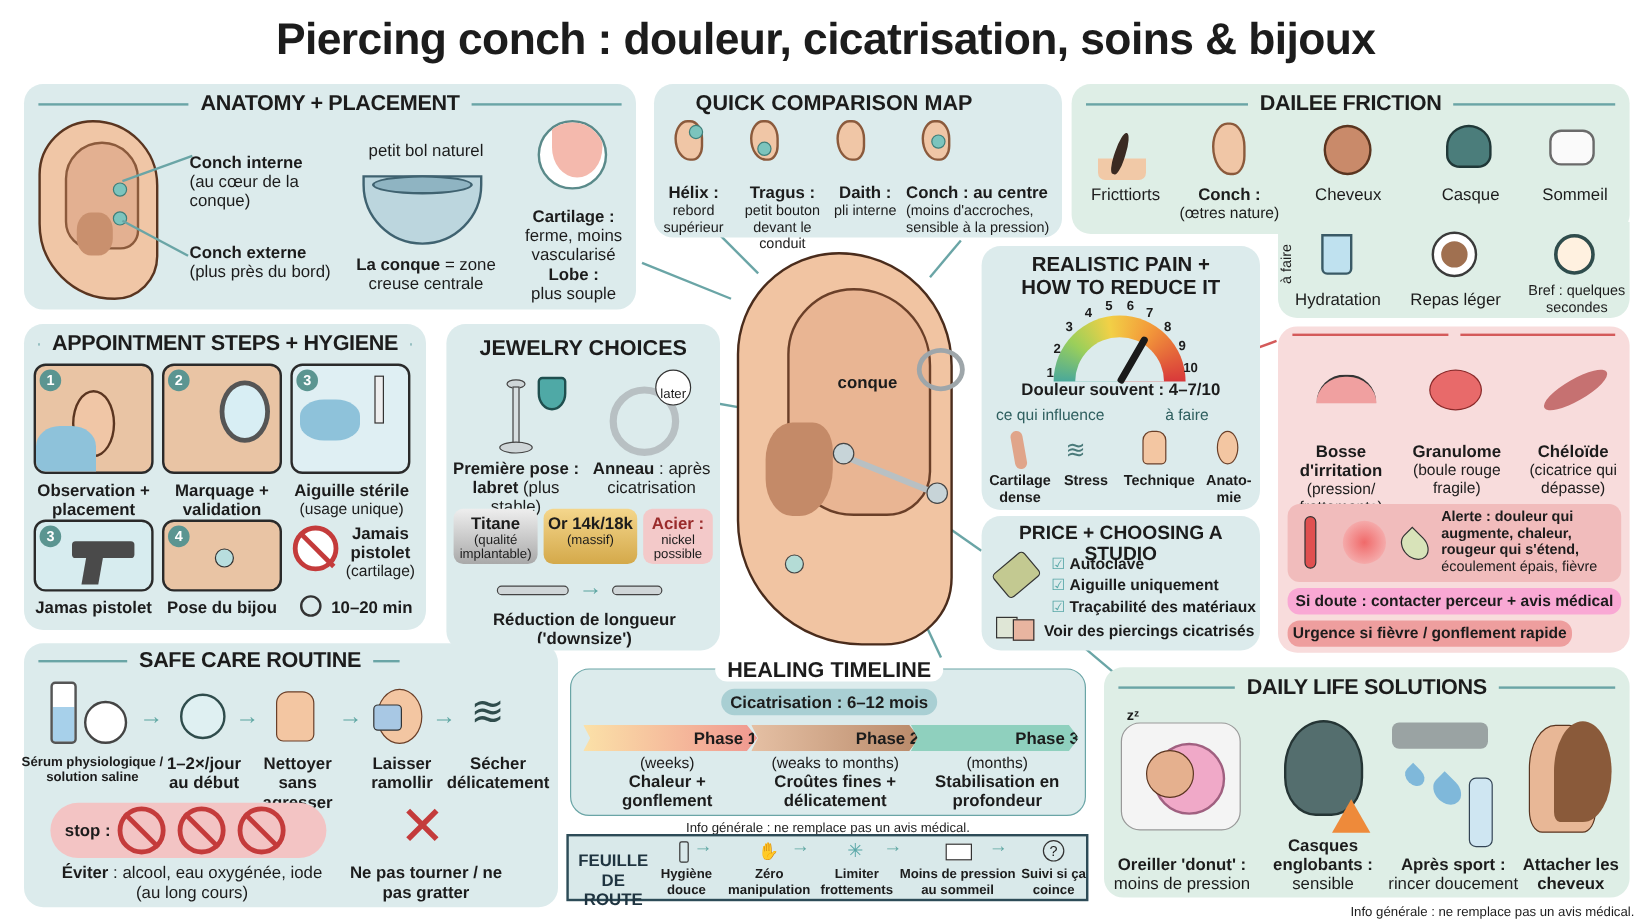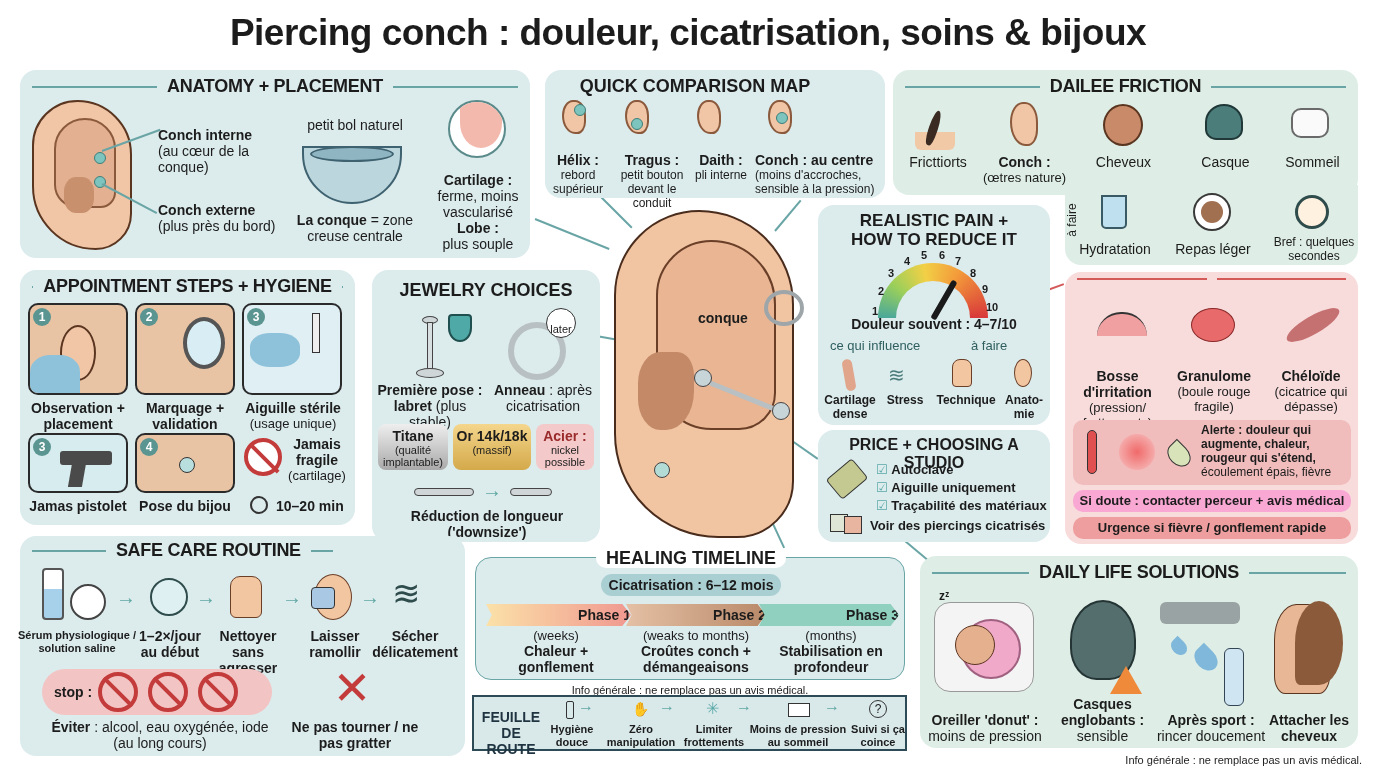--- a/index.html
+++ b/index.html
@@ -182,21 +182,21 @@
   <div class="abs c b s14" style="left:2px;top:228px;width:112px">Jamas pistolet</div>
   <div class="card" style="left:115px;top:163px;width:100px;height:60px">
       <div class="badge">4</div>
       <div class="abs" style="left:42px;top:22px;width:16px;height:16px;border-radius:50%;background:#b8dede;border:1.5px solid #333"></div>
     </div>
   <div class="abs c b s14" style="left:110px;top:228px;width:110px">Pose du bijou</div>
   <div class="abs" style="left:224px;top:168px;width:38px;height:38px;border-radius:50%;border:4px solid #c43b3b;background:#fff">
       <div class="abs" style="left:14px;top:-4px;width:4px;height:40px;background:#c43b3b;transform:rotate(-45deg)"></div>
     </div>
   <div class="abs c s13" style="left:262px;top:166px;width:70px">
-      <div class="b s14">Jamais fragile</div>
+      <div class="b s14">Jamais pistolet</div>
       <div>(cartilage)</div>
     </div>
   <div class="abs" style="left:230px;top:226px;width:18px;height:18px;border-radius:50%;border:2px solid #333"></div>
   <div class="abs b s14" style="left:256px;top:228px">10–20 min</div>
 </div>
 
 <div class="panel" style="left:372px;top:270px;width:228px;height:272px">
   <div class="abs c b" style="left:0;top:10px;width:228px;font-size:18px">JEWELRY CHOICES</div>
   <div class="abs" style="left:48px;top:46px;width:20px;height:62px">
     <div class="abs" style="left:2px;top:0;width:16px;height:8px;border-radius:50%;background:#cfd6d8;border:1.5px solid #444"></div>
@@ -305,21 +305,21 @@
   <div class="abs" style="left:8px;top:148px;width:278px;height:65px;background:#f1bcbc;border-radius:10px">
     <div class="abs" style="left:14px;top:10px;width:10px;height:44px;background:#e05050;border:1.5px solid #333;border-radius:5px"></div>
     <div class="abs" style="left:46px;top:14px;width:36px;height:36px;border-radius:50%;background:radial-gradient(#f06a6a,#f7c5c5)"></div>
     <div class="abs" style="left:96px;top:22px;width:20px;height:26px;background:#d8e3b9;border:1.5px solid #333;border-radius:50% 0 50% 50%;transform:rotate(-45deg)"></div>
     <div class="abs s12" style="left:128px;top:3px;width:150px">
         <div class="b">Alerte : douleur qui augmente, chaleur, rougeur qui s'étend,</div>
         <div>écoulement épais, fièvre</div>
       </div>
   </div>
   <div class="pill" style="left:8px;top:218px;width:278px;height:22px;line-height:22px;background:#f9a8d4;font-size:13px">Si doute : contacter perceur + avis médical</div>
-  <div class="pill" style="left:8px;top:245px;width:278px;height:22px;line-height:22px;background:#ee9e9e;font-size:13px">Urgence si fièvre / gonflement rapide</div>
+  <div class="pill" style="left:8px;top:245px;width:237px;height:22px;line-height:22px;background:#ee9e9e;font-size:13px">Urgence si fièvre / gonflement rapide</div>
 </div>
 
 <div class="panel" style="left:20px;top:536px;width:445px;height:220px">
   <div class="ph" style="top:4px;right:120px">
       <div class="rule"></div>
       <span class="t">SAFE CARE ROUTINE</span>
       <div class="rule" style="flex:0.3"></div>
     </div>
   <div class="abs" style="left:22px;top:32px;width:22px;height:52px;background:linear-gradient(#fff 40%,#a7d0ea 40%);border:2px solid #555;border-radius:4px"></div>
   <div class="abs" style="left:50px;top:48px;width:36px;height:36px;border-radius:50%;background:#fff;border:2px solid #444"></div>
@@ -360,21 +360,21 @@
   <div class="abs c b s14" style="left:125px;top:16px;width:180px;height:22px;line-height:22px;border-radius:11px;background:#a9cfd3">Cicatrisation : 6–12 mois</div>
   <div class="phase" style="left:10px;top:46px;width:145px;background:linear-gradient(90deg,#fbe1a8,#f09890)">Phase 1</div>
   <div class="phase" style="left:150px;top:46px;width:140px;background:linear-gradient(90deg,#e5c0a4,#b98a6a)">Phase 2</div>
   <div class="phase" style="left:283px;top:46px;width:140px;background:#8fd0be">Phase 3</div>
   <div class="abs c s13" style="left:10px;top:70px;width:140px">
       <div>(weeks)</div>
       <div class="b s14">Chaleur + gonflement</div>
     </div>
   <div class="abs c s13" style="left:150px;top:70px;width:140px">
       <div>(weaks to months)</div>
-      <div class="b s14">Croûtes conch + démangeaisons</div>
+      <div class="b s14">Croûtes fines + délicatement</div>
     </div>
   <div class="abs c s13" style="left:285px;top:70px;width:140px">
       <div>(months)</div>
       <div class="b s14">Stabilisation en profondeur</div>
     </div>
 </div>
 
 <div class="abs c s11" style="left:475px;top:684px;width:430px">Info générale : ne remplace pas un avis médical.</div>
 <div class="road" style="left:472px;top:695px;width:435px;height:56px">
   <div class="abs c b s14" style="left:4px;top:12px;width:66px;color:#1f3440">FEUILLE DE ROUTE</div>

